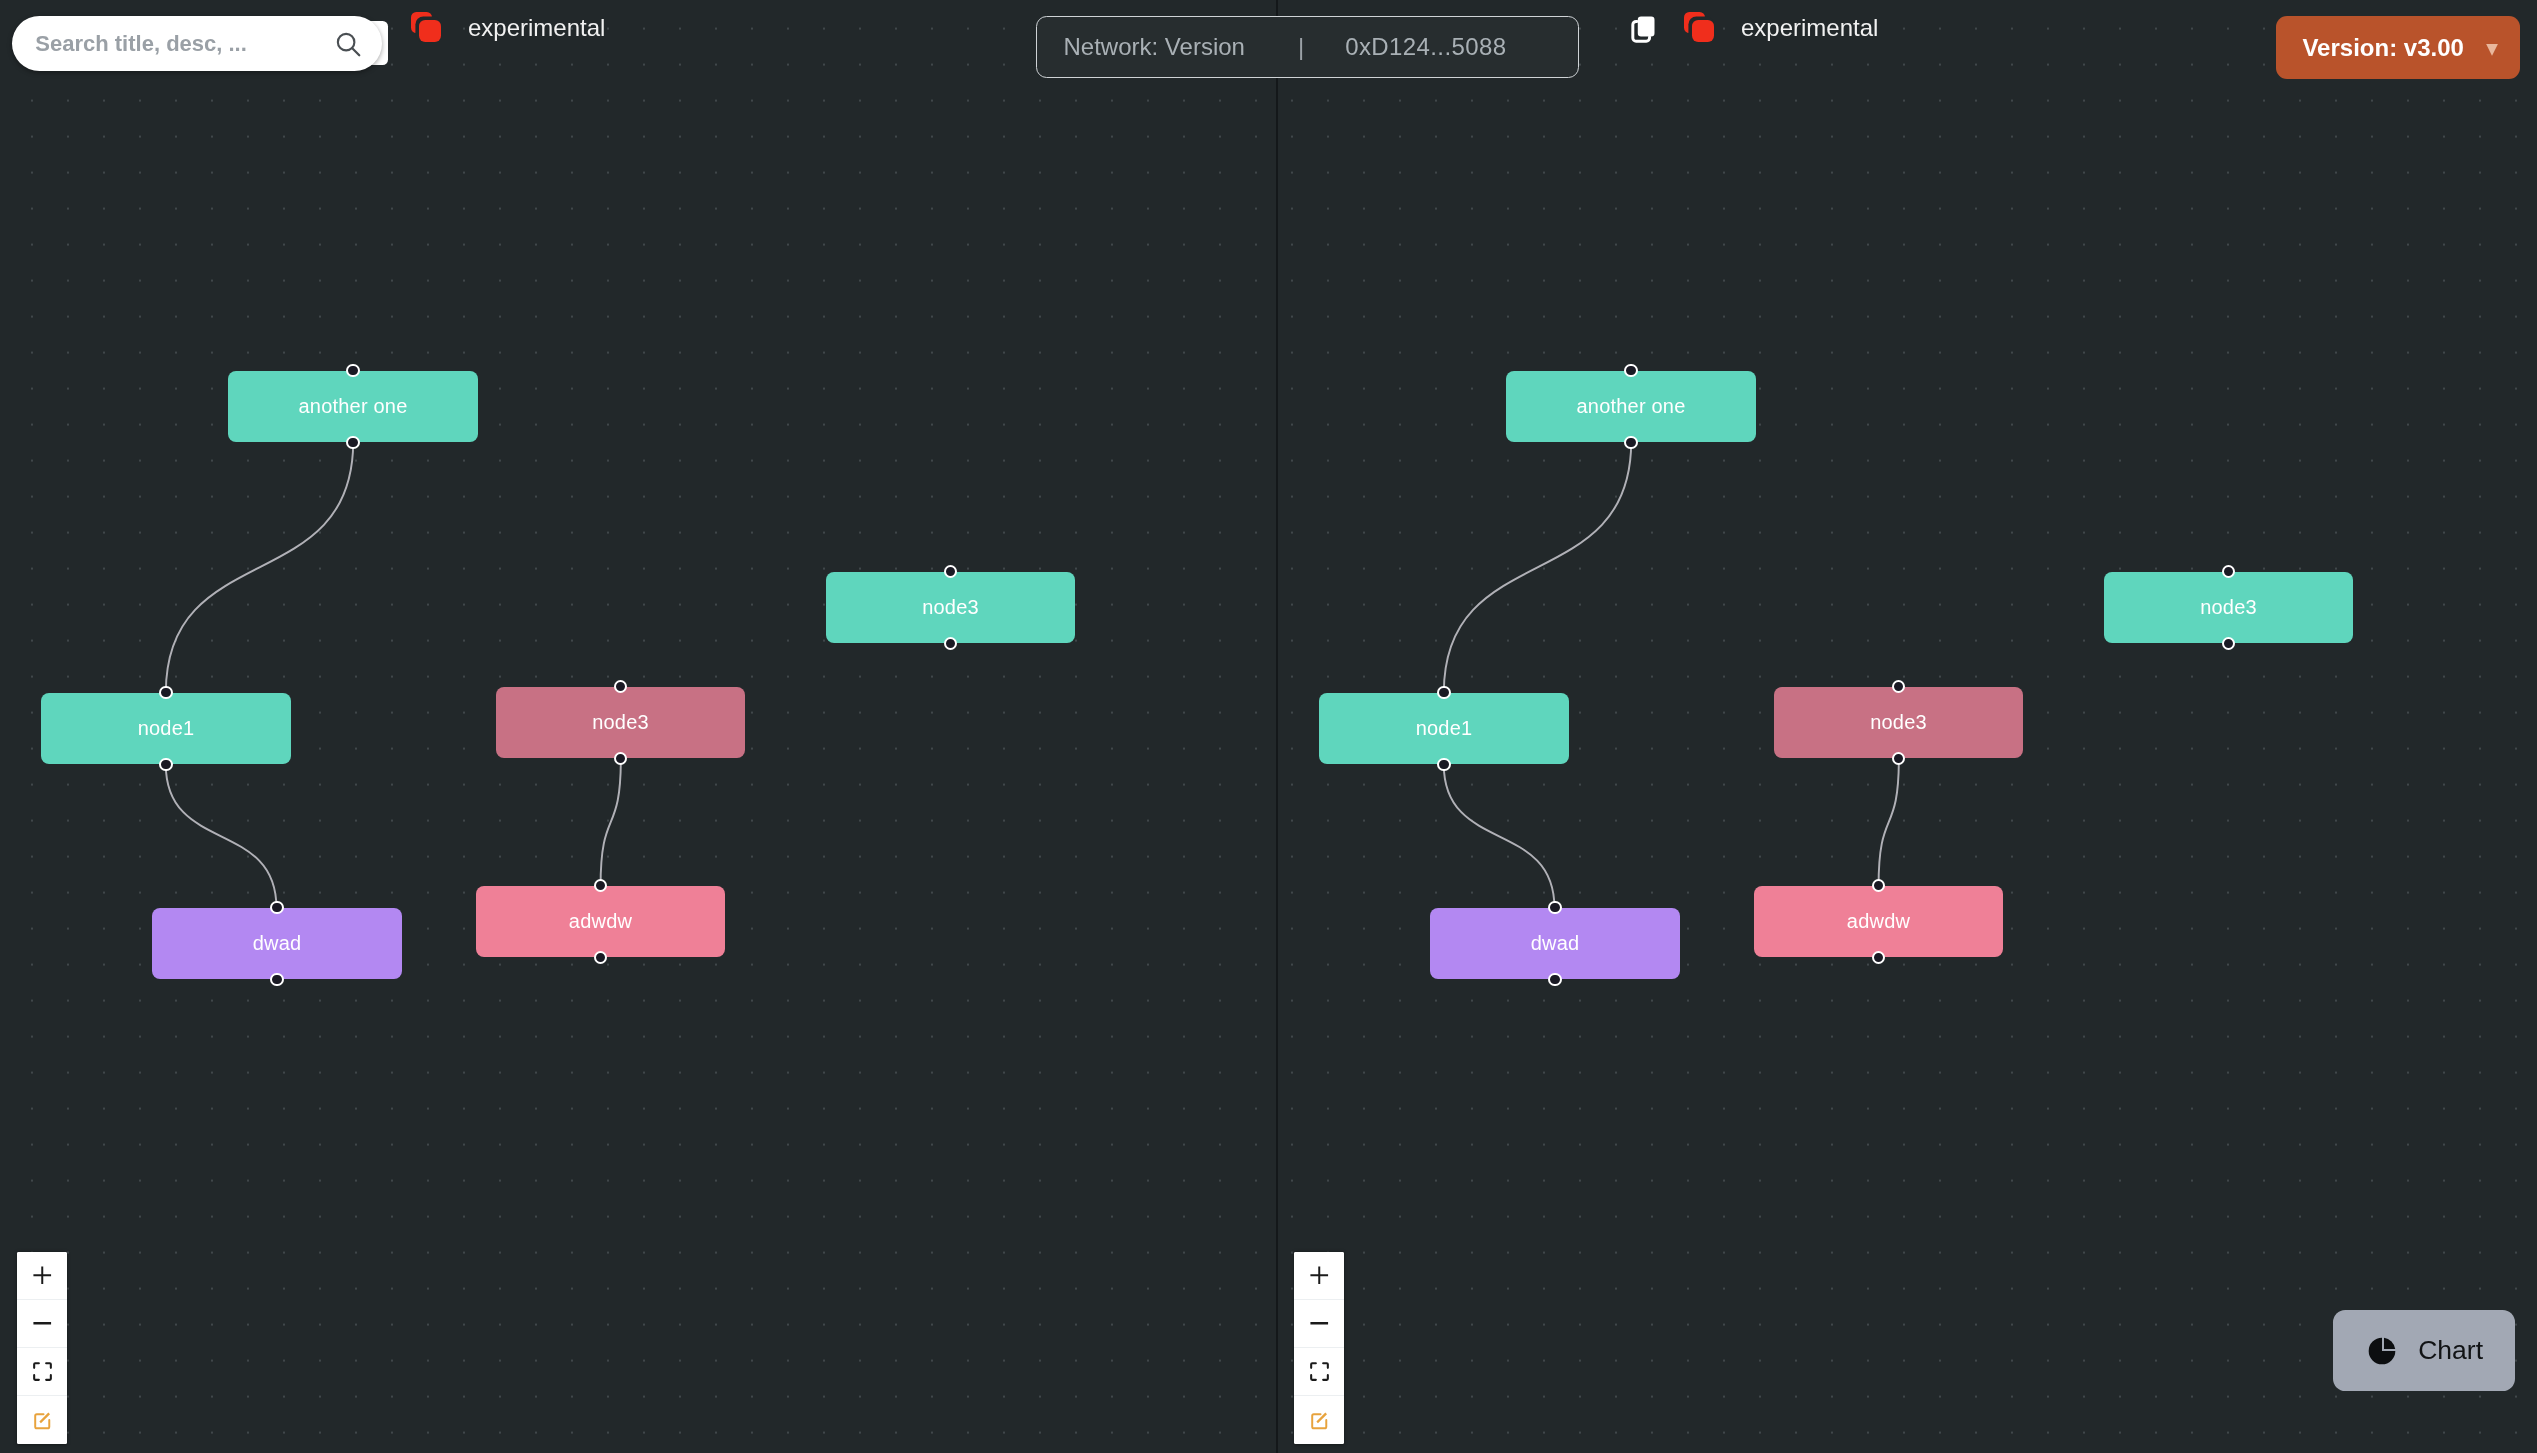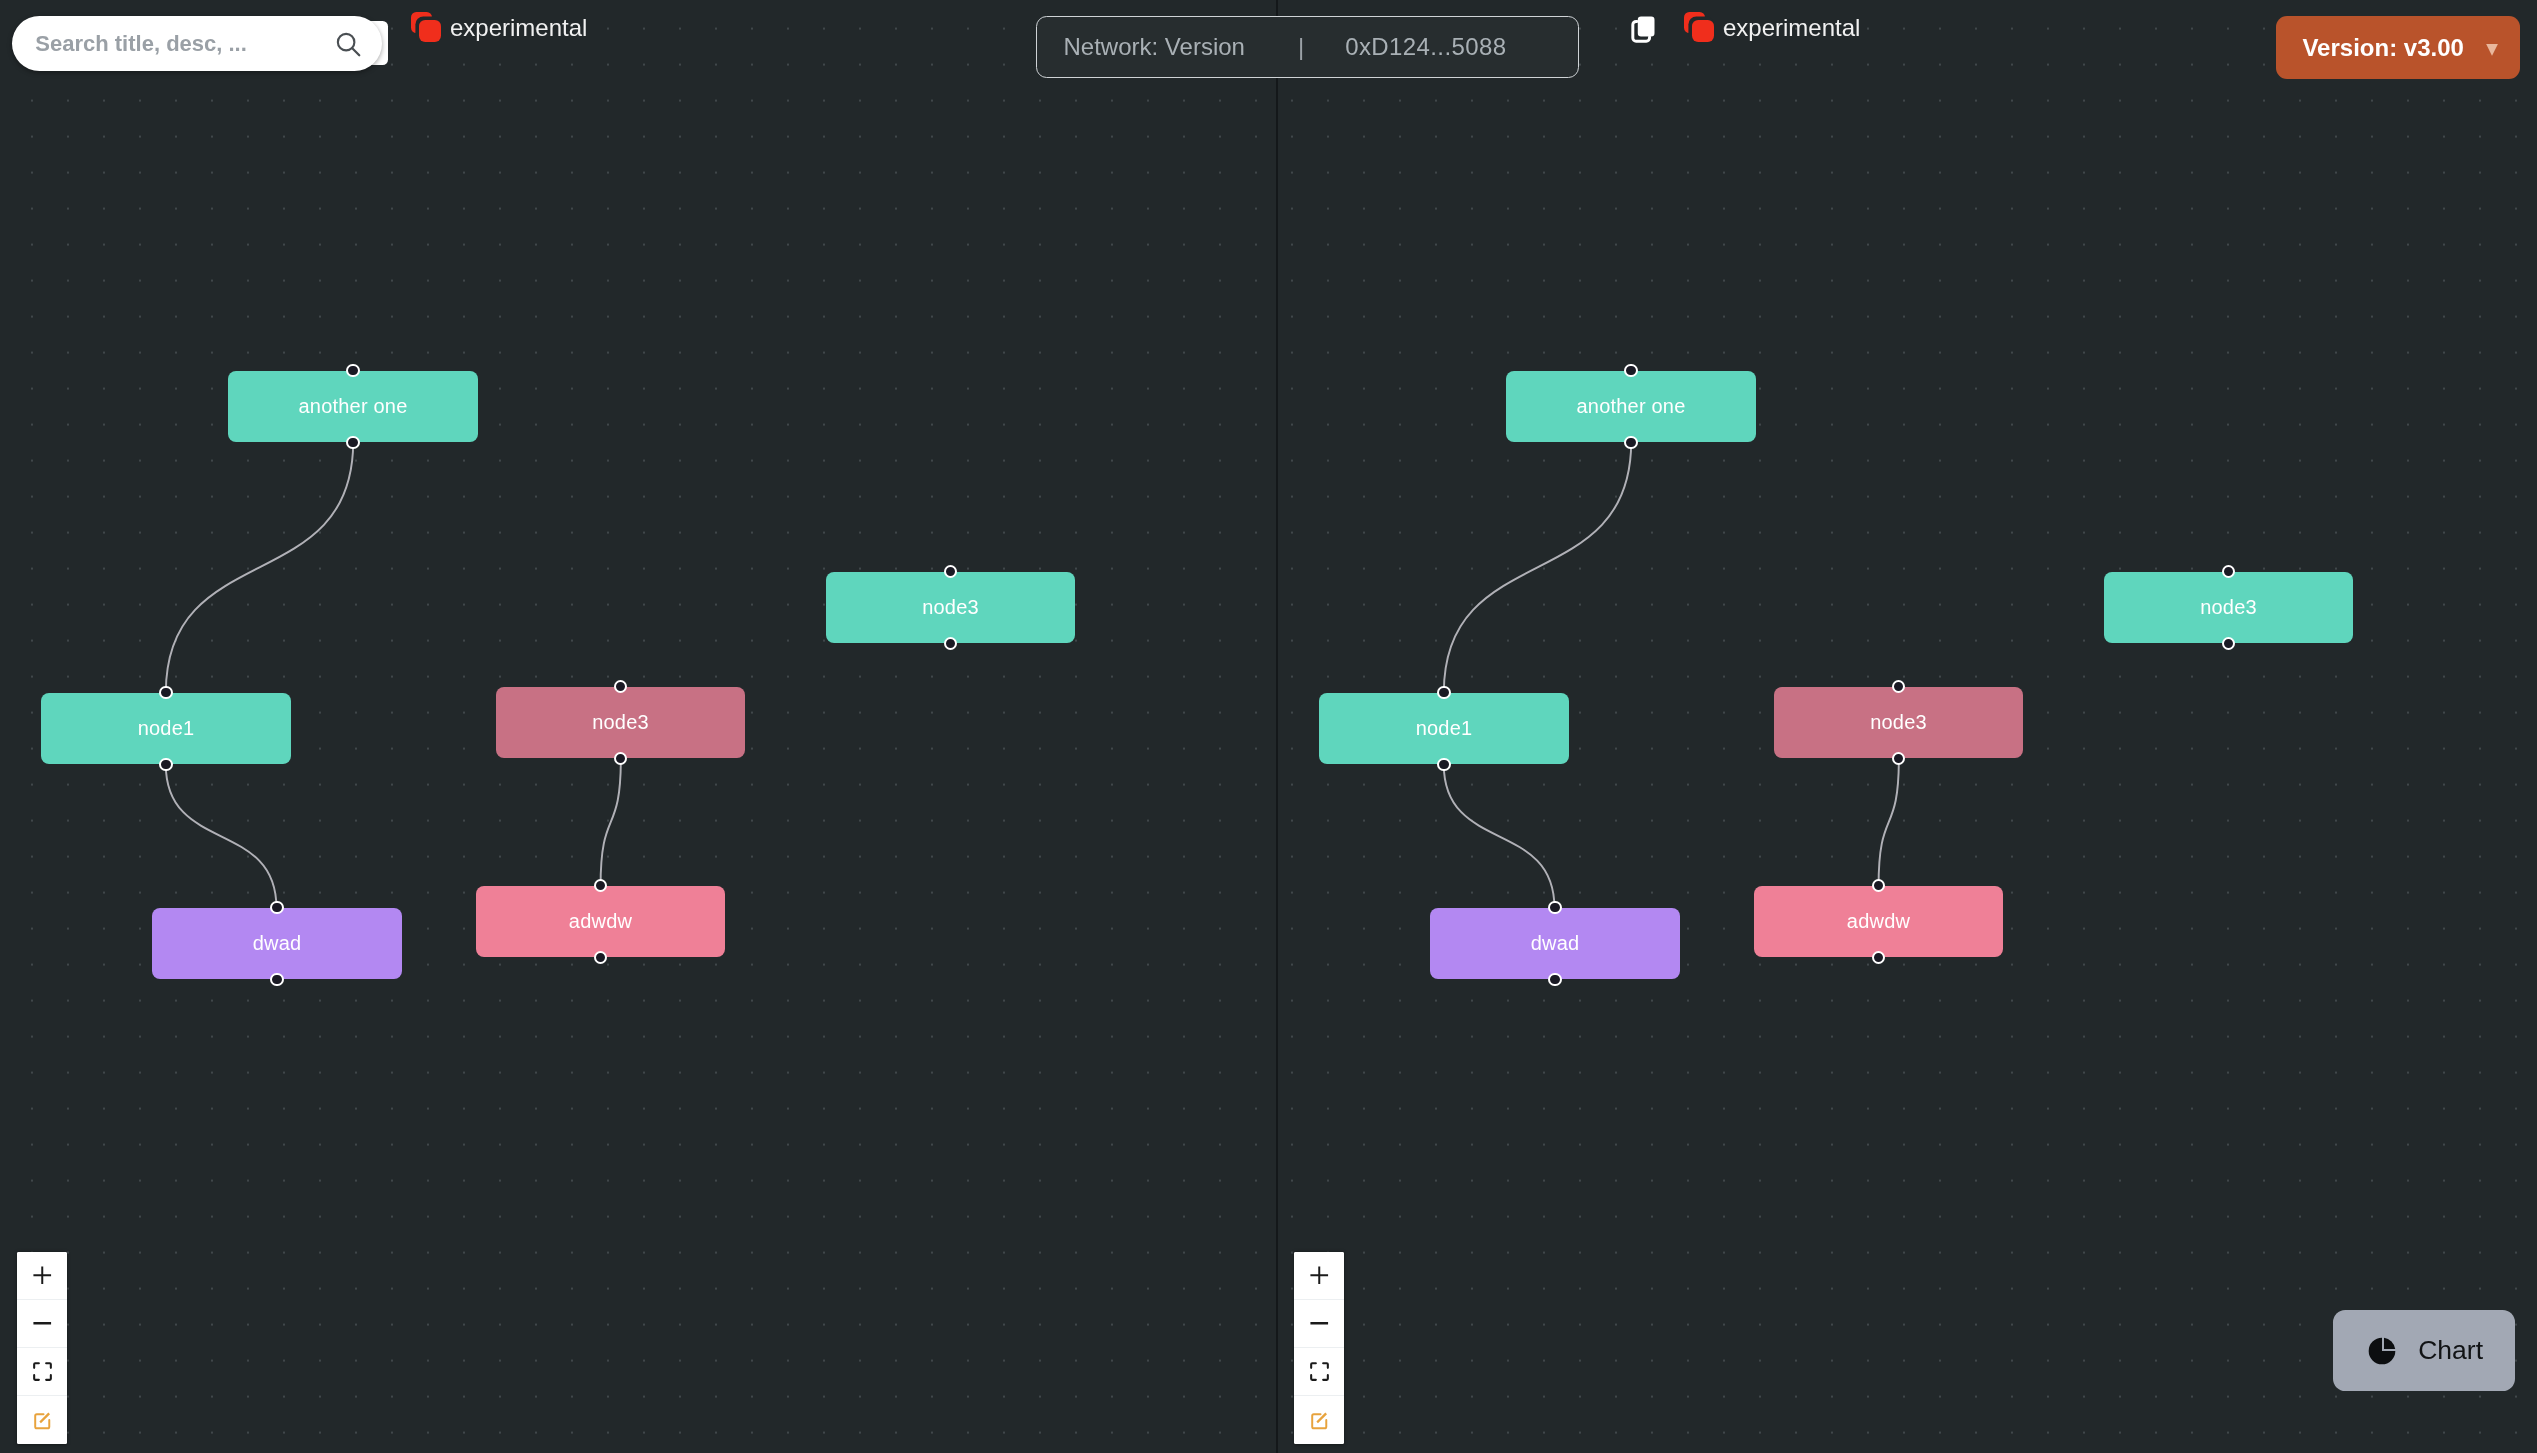--- a/index.html
+++ b/index.html
@@ -101,21 +101,21 @@
     font-size: 22px;
     color: #3c4043;
     background: transparent;
     font-weight: bold;
   }
   .search-input::placeholder { color: #9aa0a6; }
   .search-icon { width: 30px; height: 30px; flex: 0 0 auto; }
 
   .brand {
     position: absolute;
-    display: flex; align-items: center; gap: 7px;
+    display: flex; align-items: center; gap: 25px;
   }
   #brand-left  { left: 411px; top: 11.5px; }
   #brand-right { left: 1684px; top: 11.5px; }
   .brand-label { color: #f1f1f1; font-size: 24px; }
   .logo-icon { position: relative; width: 32px; height: 32px; flex: 0 0 auto; }
   .logo-icon .sq-back {
     position: absolute; left: 0; top: 0;
     width: 21px; height: 21px;
     border-radius: 5.3px; background: #f02e1c;
   }

